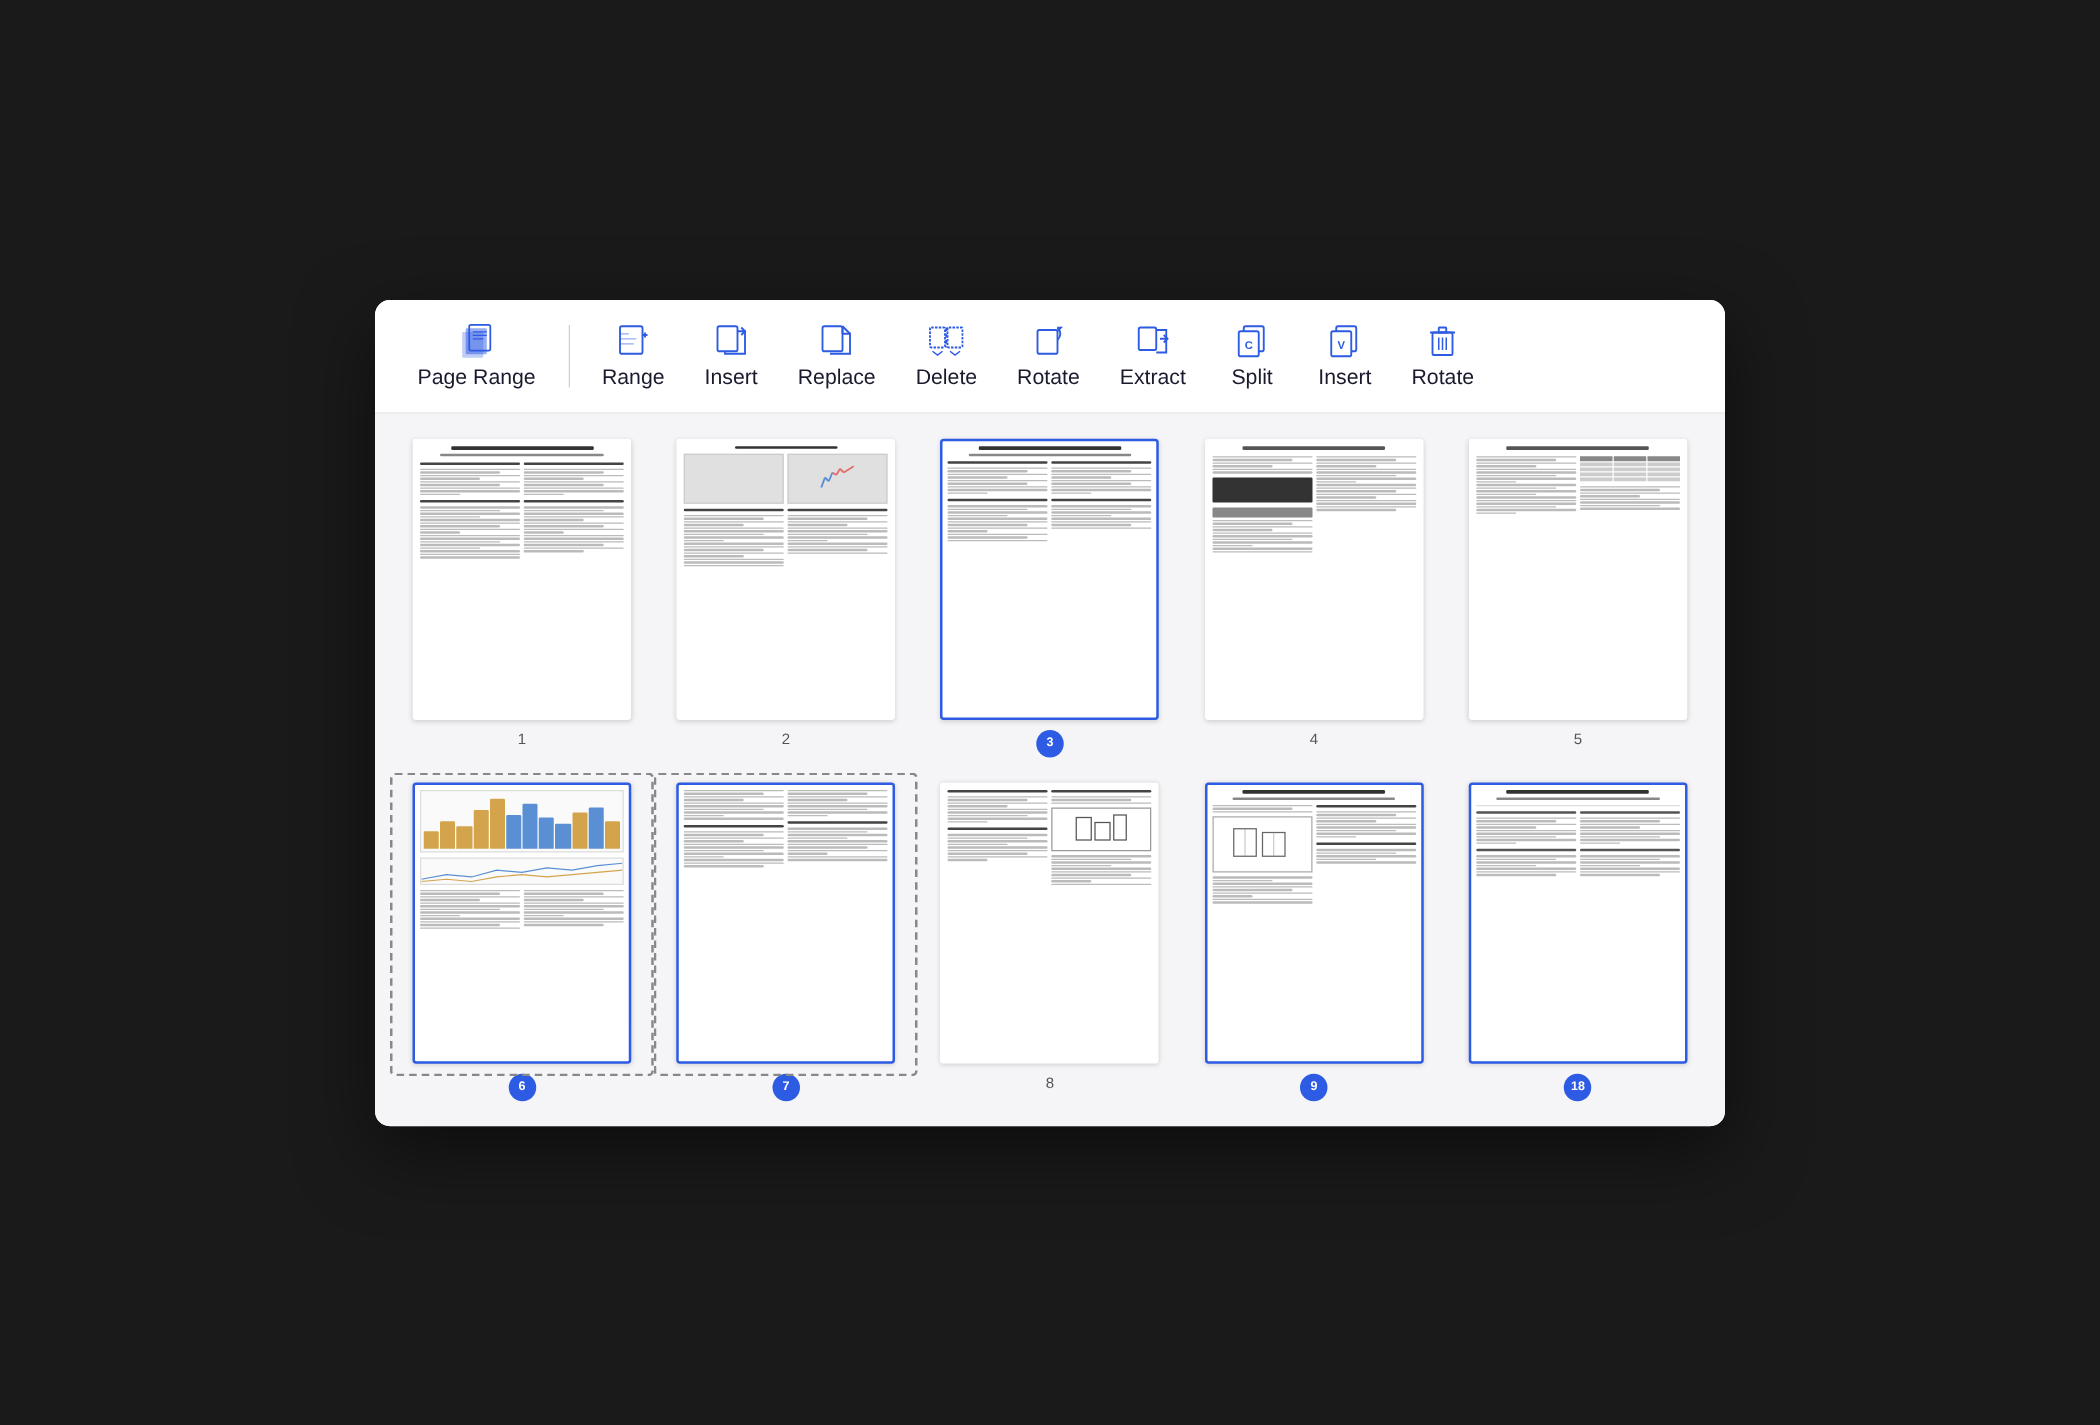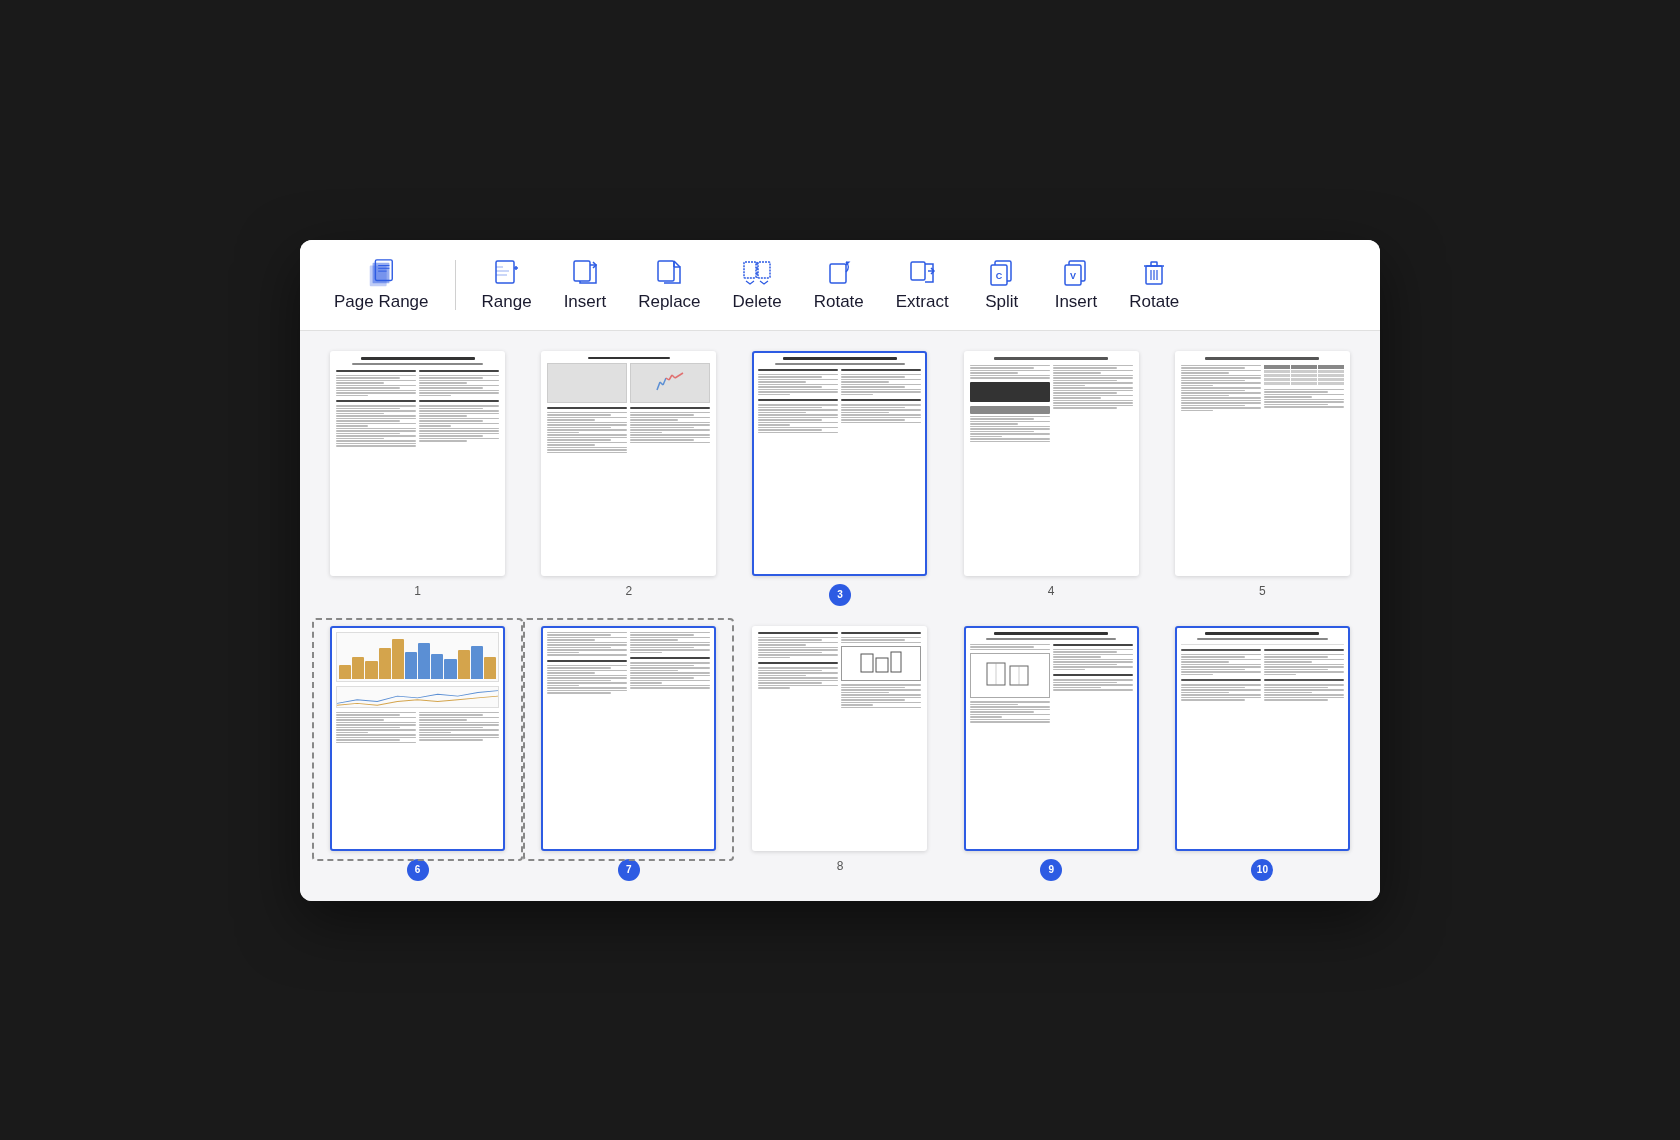--- a/index.html
+++ b/index.html
@@ -873,17 +873,17 @@
               <div class="sim-line w80"></div>
               <div class="sim-line"></div>
               <div class="sim-line w60"></div>
               <div class="sim-line"></div>
               <div class="sim-line"></div>
               <div class="sim-line w80"></div>
             </div>
           </div>
         </div>
       </div>
-      <div class="page-badge">10</div>
+      <div class="page-badge">18</div>
     </div>
 
   </div>
 </div>
 
 </body></html>

